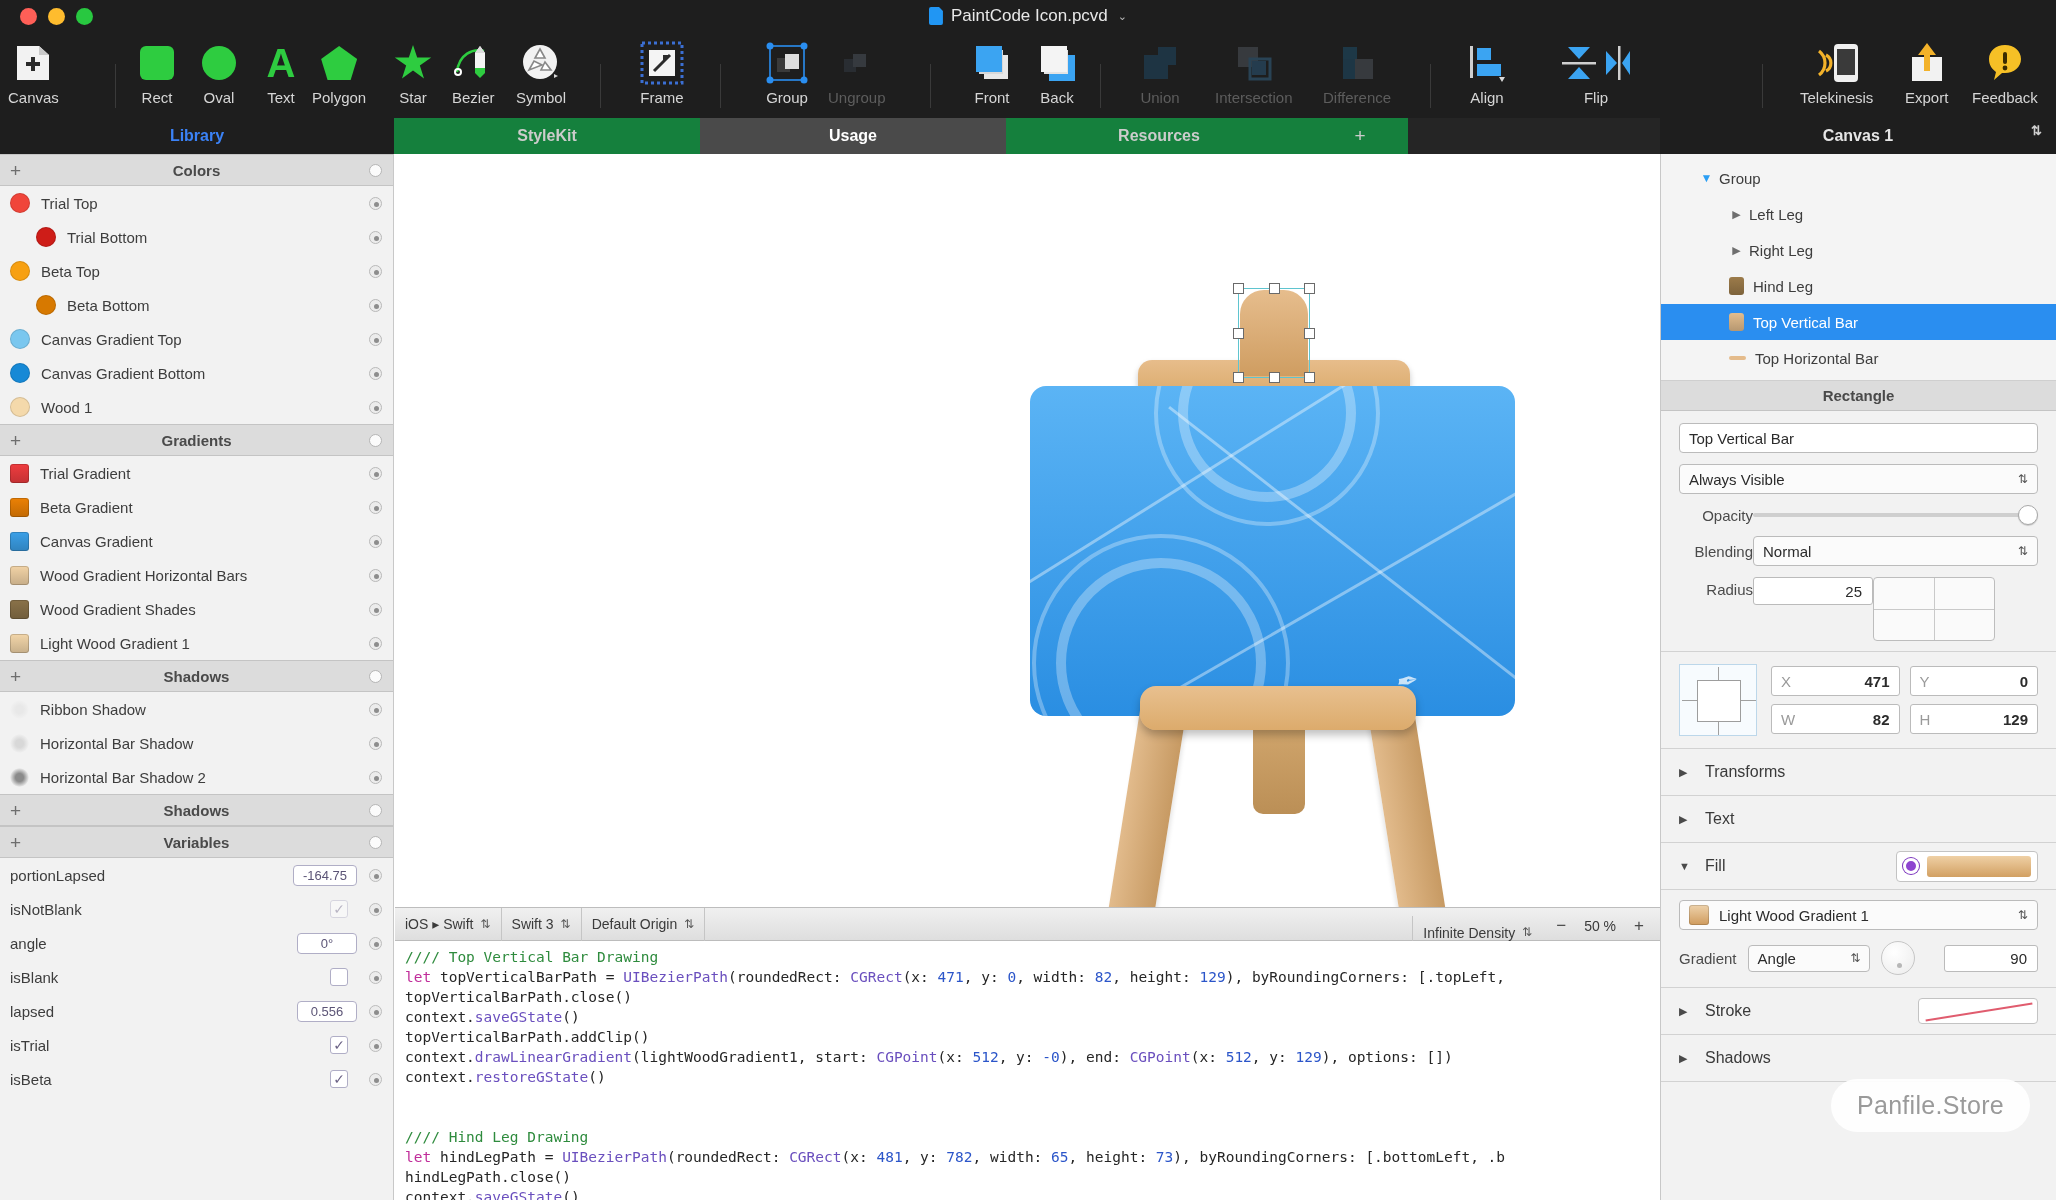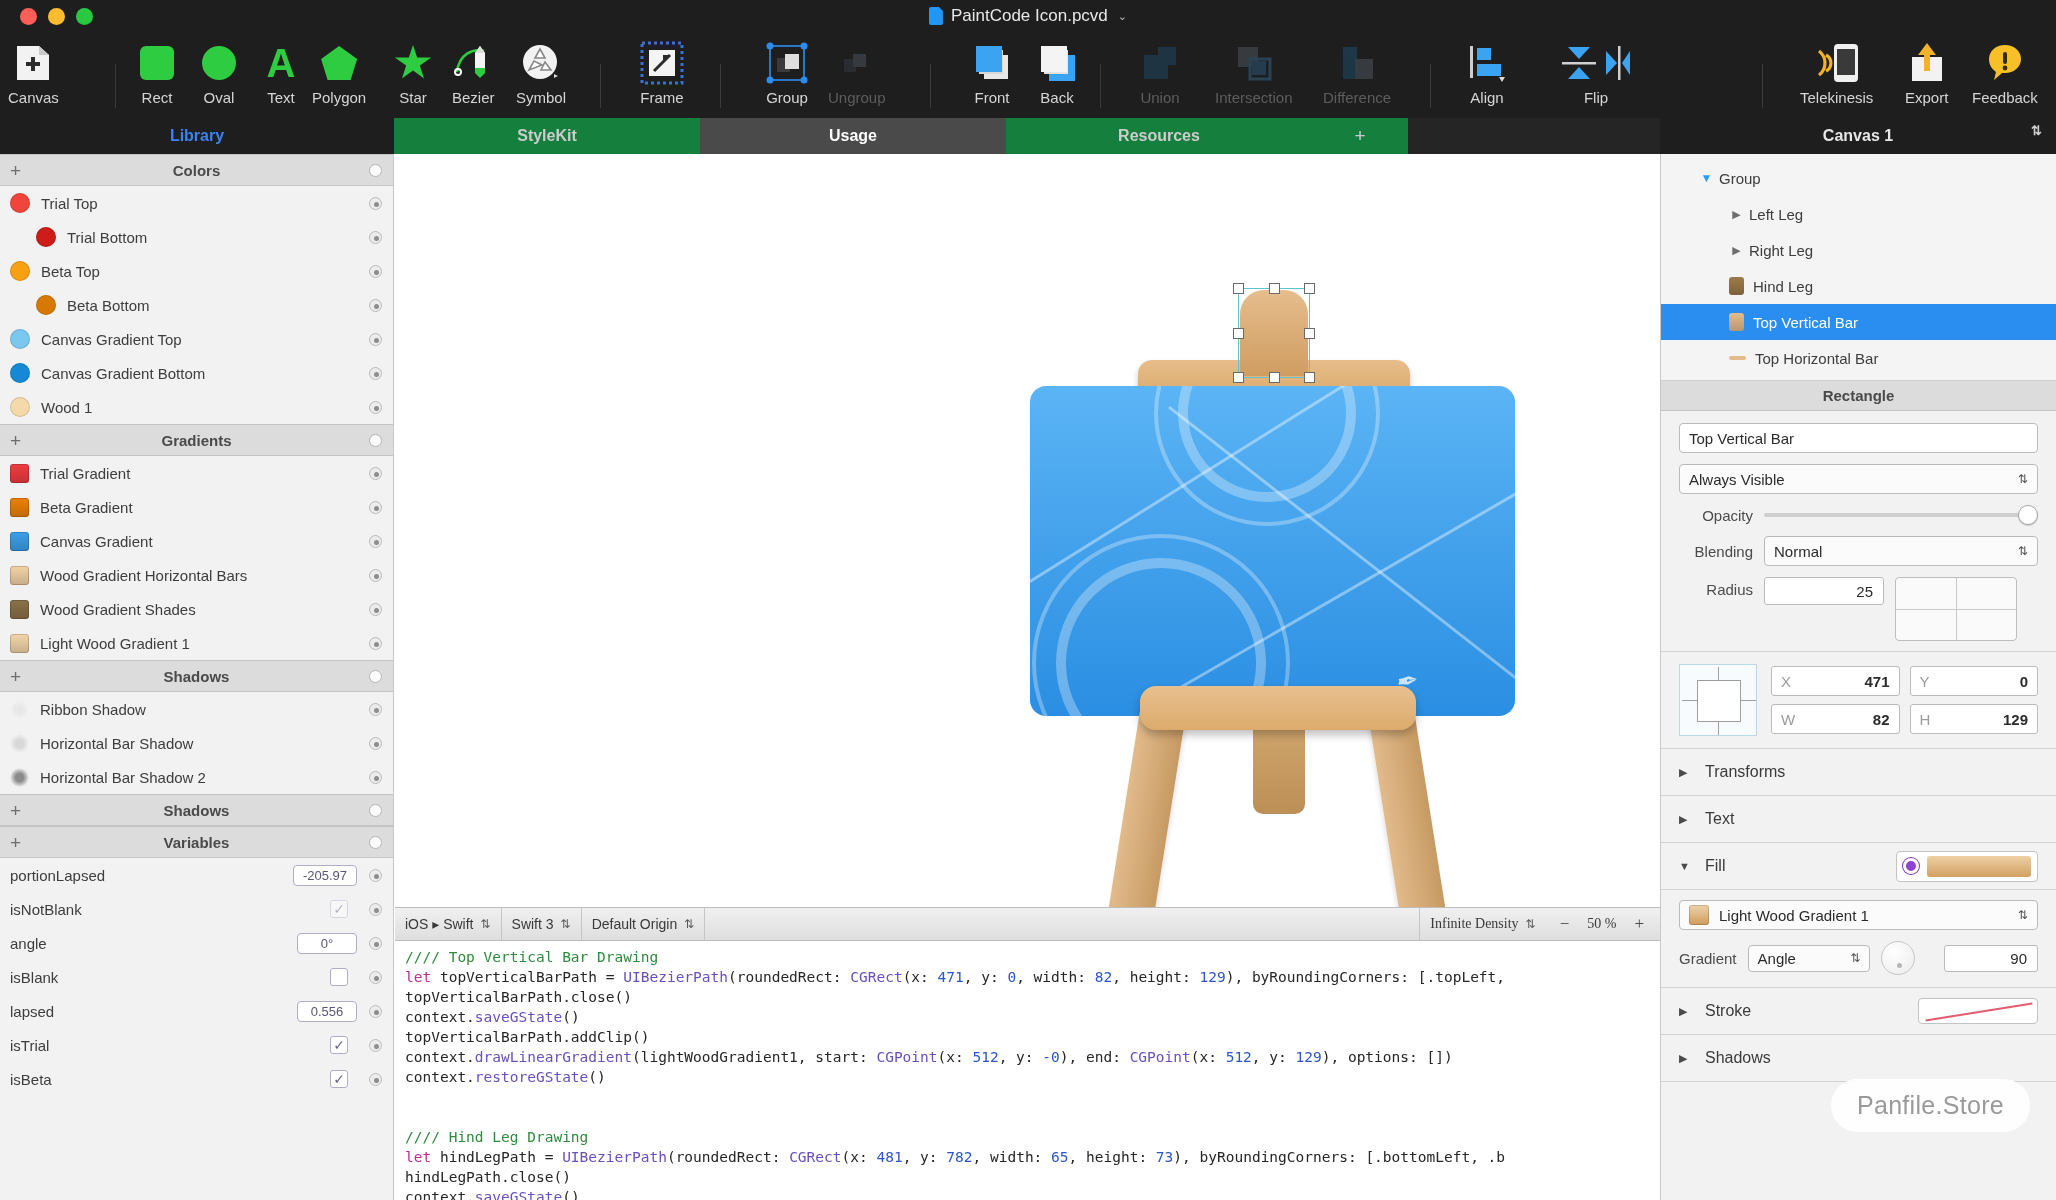--- a/index.html
+++ b/index.html
@@ -183,21 +183,21 @@
   .codebar {
     position:absolute; left:0; top:754px; right:0; height:33px;
     background:linear-gradient(to bottom,#f0f0f0,#dedede);
     border-bottom:1px solid #bcbcbc; display:flex; align-items:center;
   }
   .cb-pop {
     height:33px; padding:0 10px; display:flex; align-items:center; gap:7px;
     font-size:14px; color:#3a3a3a; border-right:1px solid #c5c5c5;
   }
   .cb-pop .st { font-size:12px; line-height:9px; color:#585858; }
-  .cb-right { margin-left:auto; display:flex; align-items:center; height:16px;font-family:Liberation Serif, serif; }
+  .cb-right { margin-left:auto; display:flex; align-items:flex-start; height:16px; }
   .cb-right .cb-pop { border-right:none; border-left:1px solid #c5c5c5; }
   .cb-zoom { display:flex; align-items:center; gap:18px; padding:0 16px 0 14px;
     font-size:14px; color:#3a3a3a; }
   .cb-zoom .pm { font-size:17px; color:#4a4a4a; }
 
   
   .code {
     position:absolute; left:0; top:787px; right:0; bottom:0; background:#fff;
     font-family:"DejaVu Sans Mono", monospace; font-size:14.5px; line-height:20px;
     color:#262626; padding:6px 0 0 10px; overflow:hidden; white-space:pre;
@@ -232,21 +232,21 @@
     height:30px; border:1px solid #bbb; border-radius:4px; background:#fff;
     display:flex; align-items:center; padding:0 9px; font-size:15px; color:#2b2b2b;
     margin-bottom:11px;
   }
   .selin {
     height:30px; border:1px solid #bbb; border-radius:4px; background:#fbfbfb;
     display:flex; align-items:center; padding:0 9px; font-size:15px; color:#2b2b2b;
     position:relative; margin-bottom:11px;
   }
   .selin .st { position:absolute; right:9px; font-size:12px; line-height:9px; color:#4f4f4f; }
-  .frow { display:flex; align-items:center; gap:11px; margin-bottom:11px; }
+  .frow { display:flex; align-items:center; margin-bottom:11px; }
   .flabel { font-size:15px; color:#4b4b4b; min-width:74px; text-align:right; }
   .slider { flex:1; height:20px; position:relative; display:flex; align-items:center; }
   .slider .trk { width:100%; height:4px; background:#cfcfcf; border-radius:2px; }
   .slider .knb { position:absolute; right:0; width:20px; height:20px; border-radius:50%;
     background:#fff; border:1px solid #a9a9a9; box-shadow:0 1px 1px rgba(0,0,0,.18); }
   .numin {
     height:28px; width:120px; border:1px solid #bbb; border-radius:3px; background:#fff;
     display:flex; align-items:center; justify-content:flex-end; padding:0 10px;
     font-size:15px; color:#2b2b2b;
   }
@@ -657,21 +657,21 @@
         <span class="sname">Shadows</span>
         <span class="dot"></span>
       </div>
       <div class="sec-head">
         <span class="plus">+</span>
         <span class="sname">Variables</span>
         <span class="dot"></span>
       </div>
       <div class="var-row">
         <span class="vname">portionLapsed</span>
-        <span class="vfield">-205.97</span>
+        <span class="vfield">-164.75</span>
         <span class="vdot"></span>
       </div>
       <div class="var-row">
         <span class="vname">isNotBlank</span>
         <span class="vcheck dim-chk">✓</span>
         <span class="vdot"></span>
       </div>
       <div class="var-row">
         <span class="vname">angle</span>
         <span class="vfield">0°</span>

